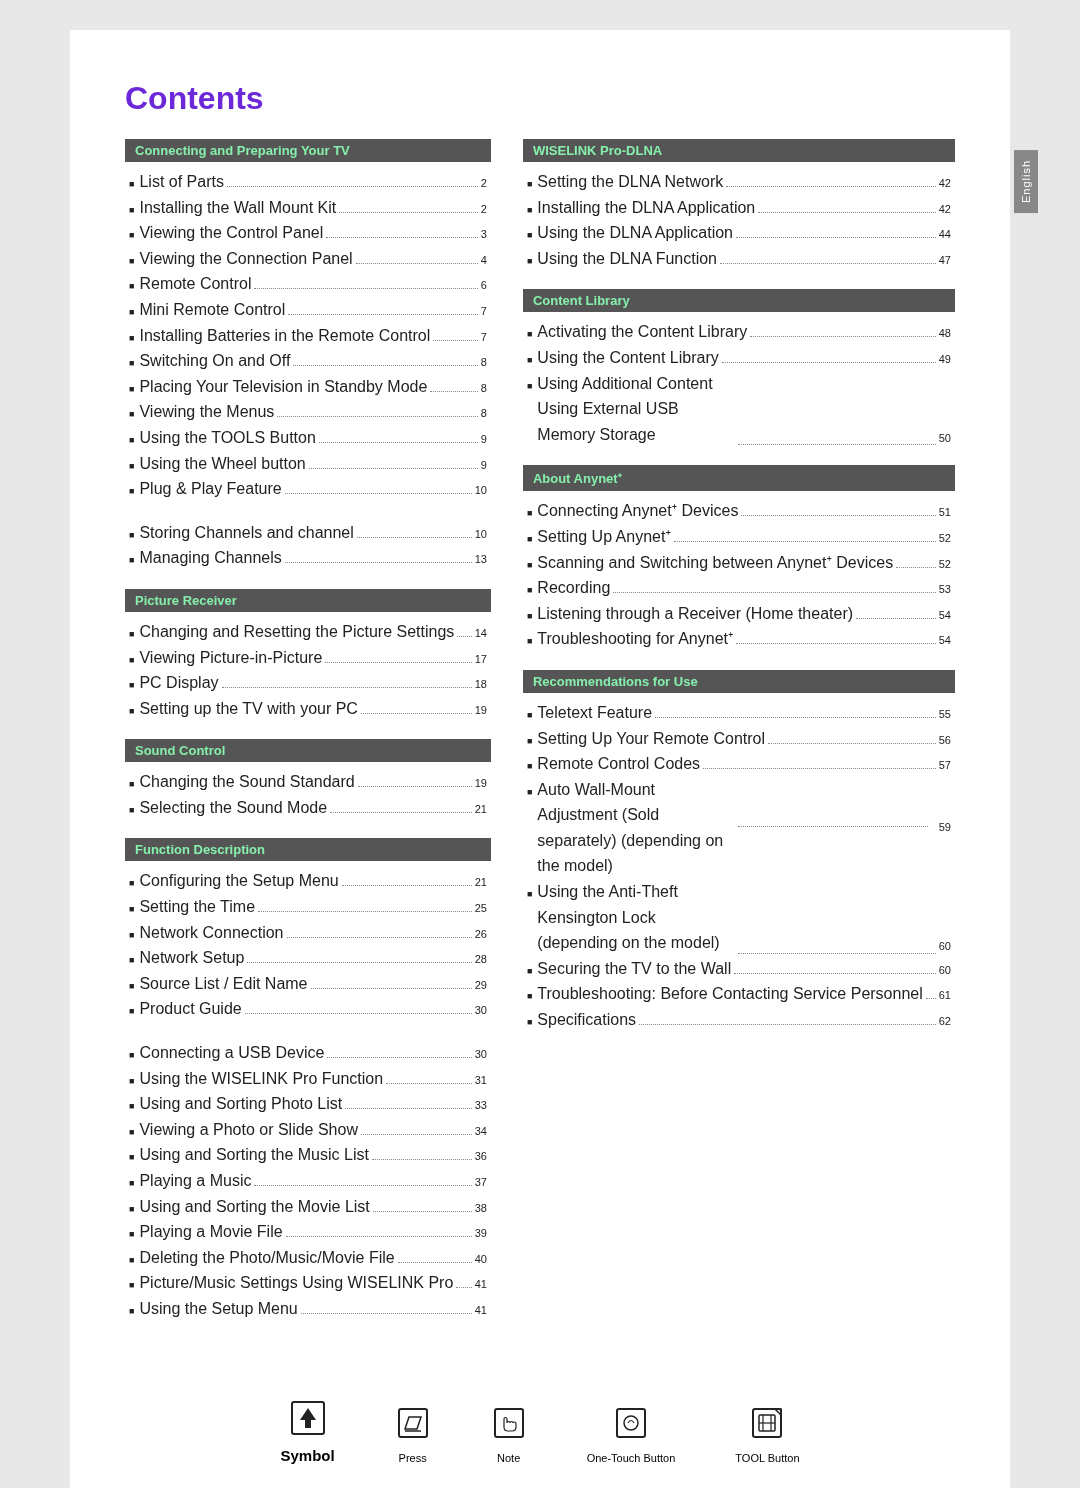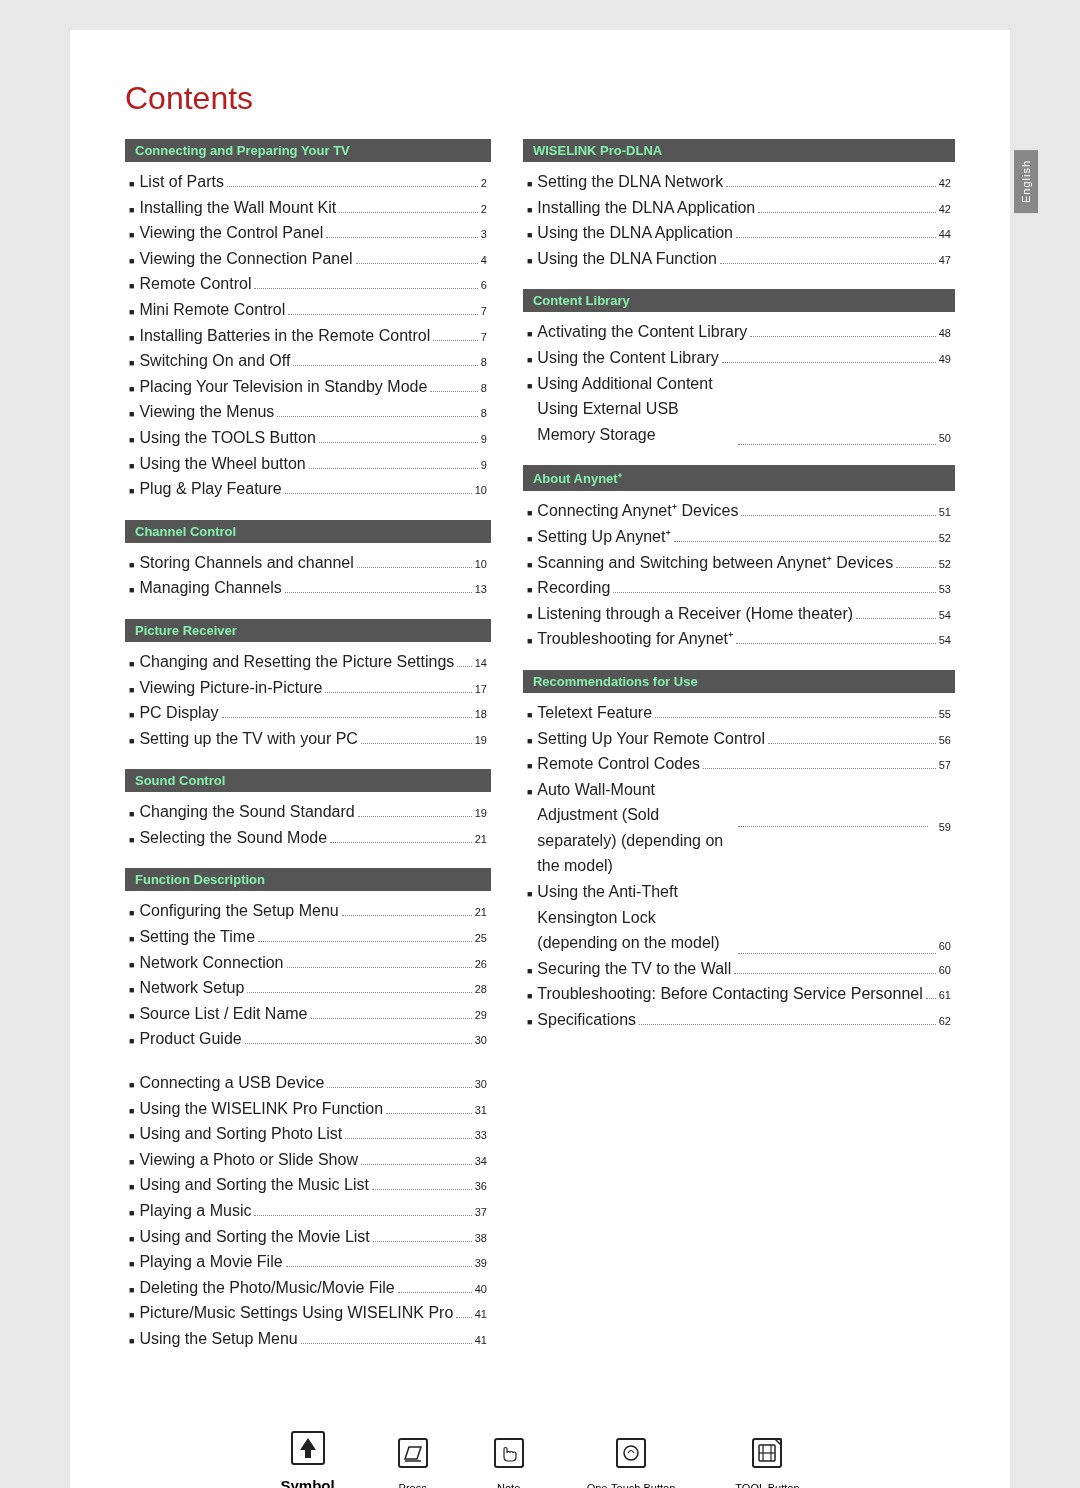--- a/index.html
+++ b/index.html
@@ -25,22 +25,22 @@
       background: #888;
       color: #fff;
       font-size: 11px;
       writing-mode: vertical-rl;
       transform: rotate(180deg);
       padding: 10px 6px;
       letter-spacing: 1px;
     }
     h1.title {
       font-size: 32px;
-      font-weight: normal;
-      color: #b91c1c;
+      font-weight: bold;
+      color: #6d28d9;
       margin-bottom: 22px;
       font-family: Arial, sans-serif;
     }
     .two-col {
       display: flex;
       gap: 32px;
     }
     .col {
       flex: 1;
     }
@@ -246,21 +246,20 @@
               <span class="bullet">■</span>
               <span class="item-text">
                 <span class="item-name">Plug &amp; Play Feature</span>
                 <span class="dots"></span>
                 <span class="page-num">10</span>
               </span>
             </li>
           </ul>
         </div>
         <div class="section">
-          <div class="section-header">Channel Control</div>
           <ul class="section-items">
             <li>
               <span class="bullet">■</span>
               <span class="item-text">
                 <span class="item-name">Storing Channels and channel</span>
                 <span class="dots"></span>
                 <span class="page-num">10</span>
               </span>
             </li>
             <li>

